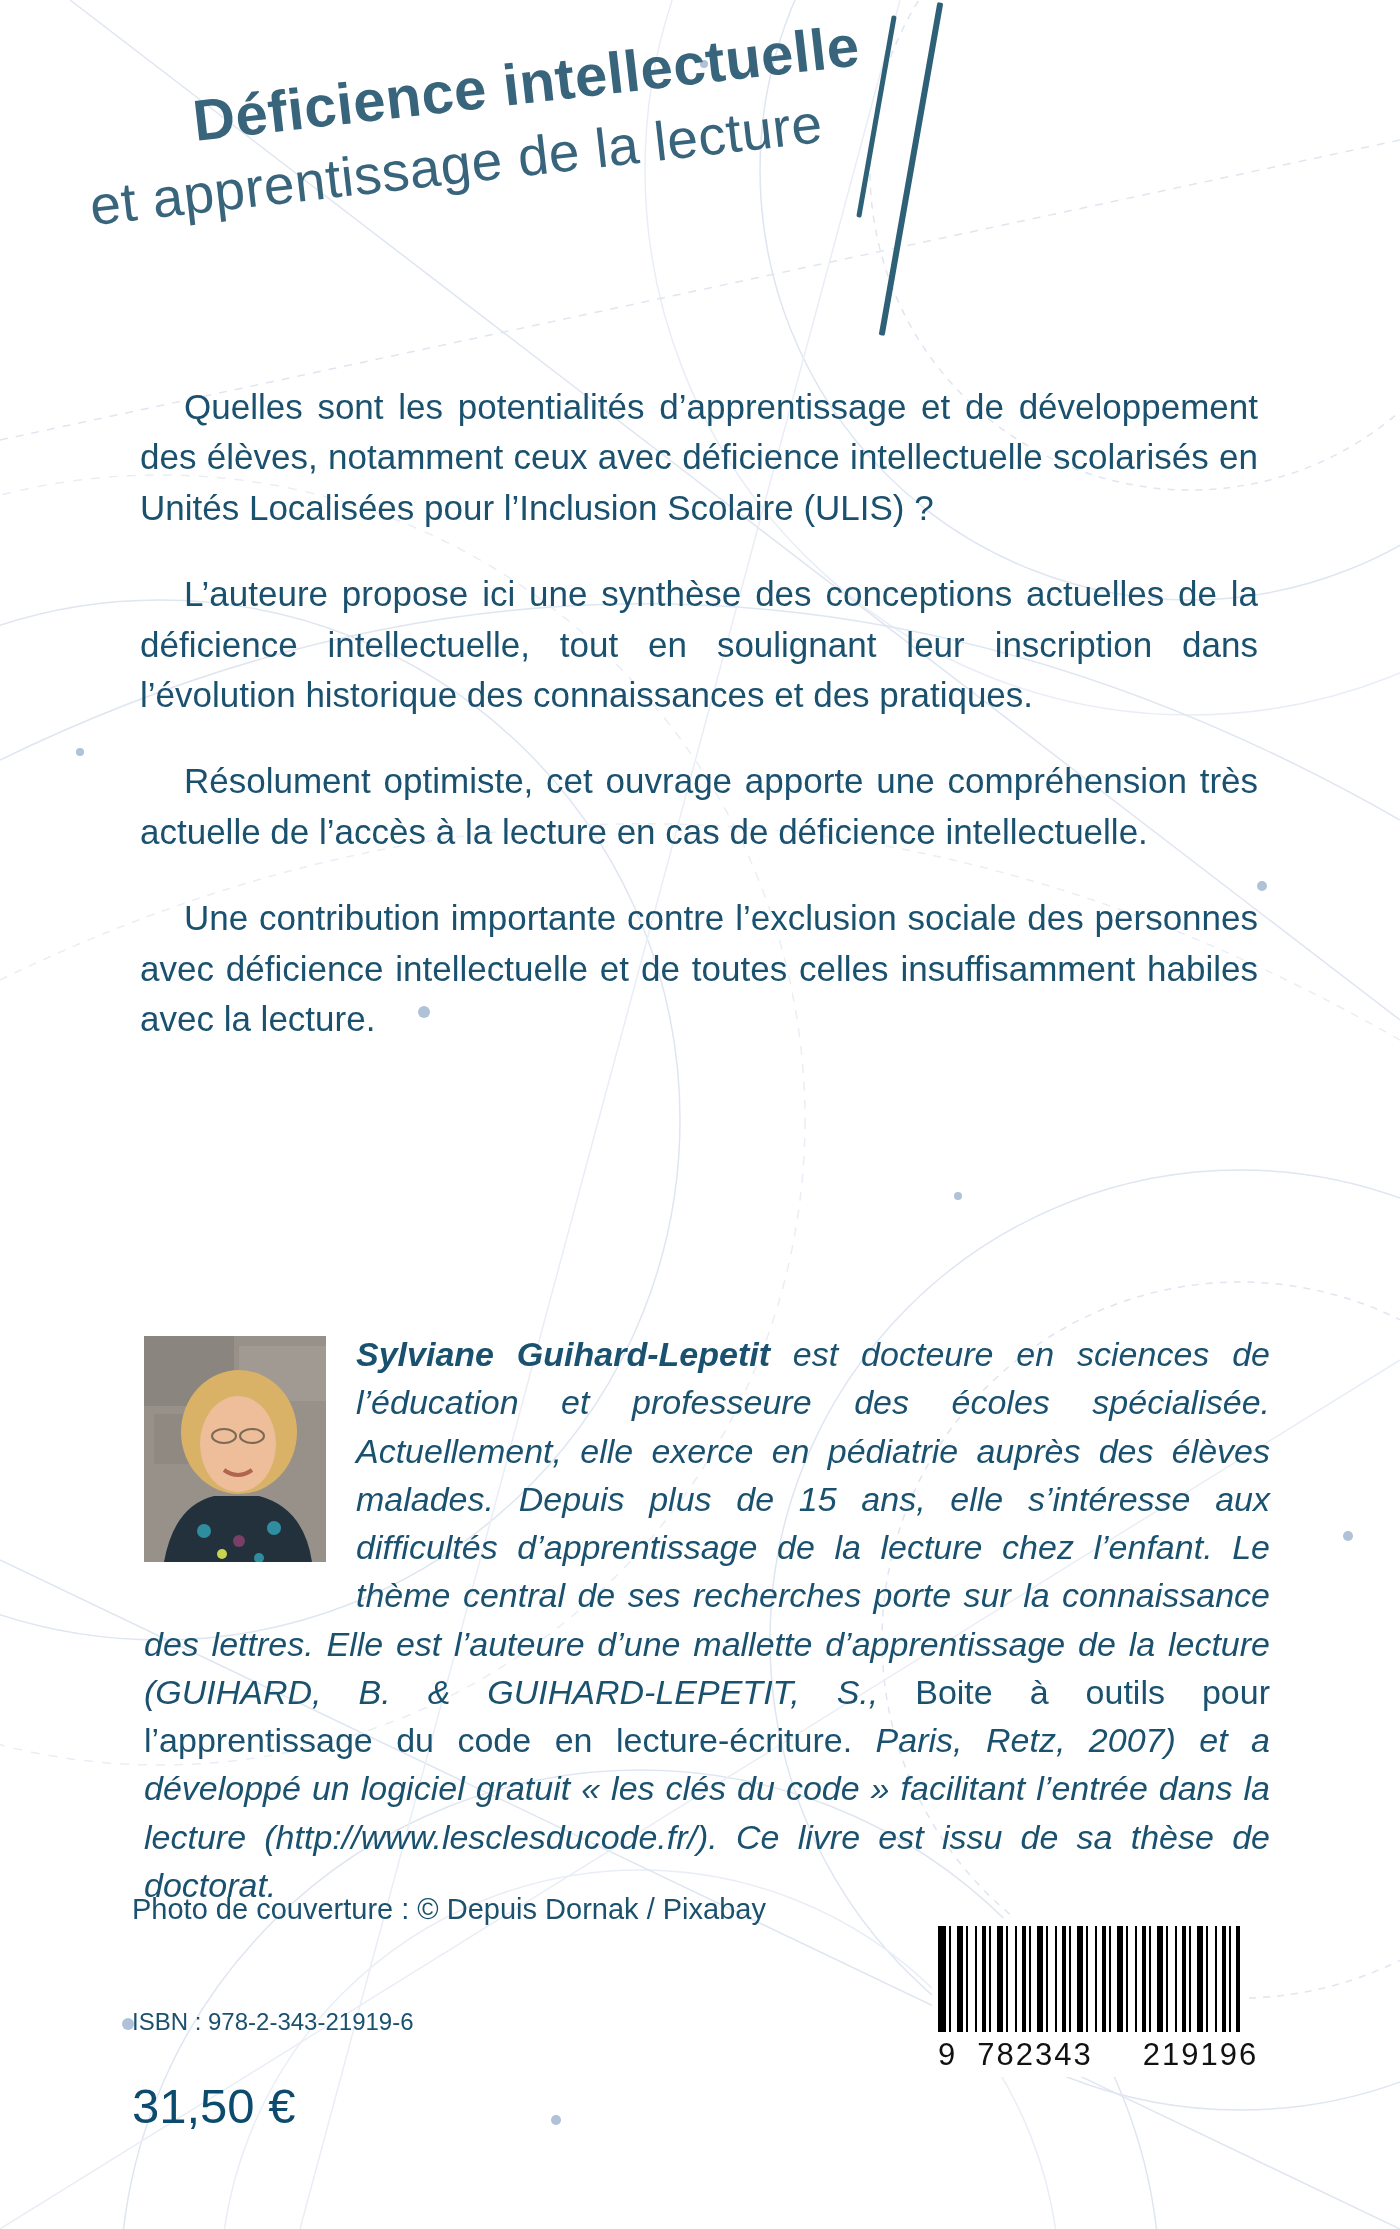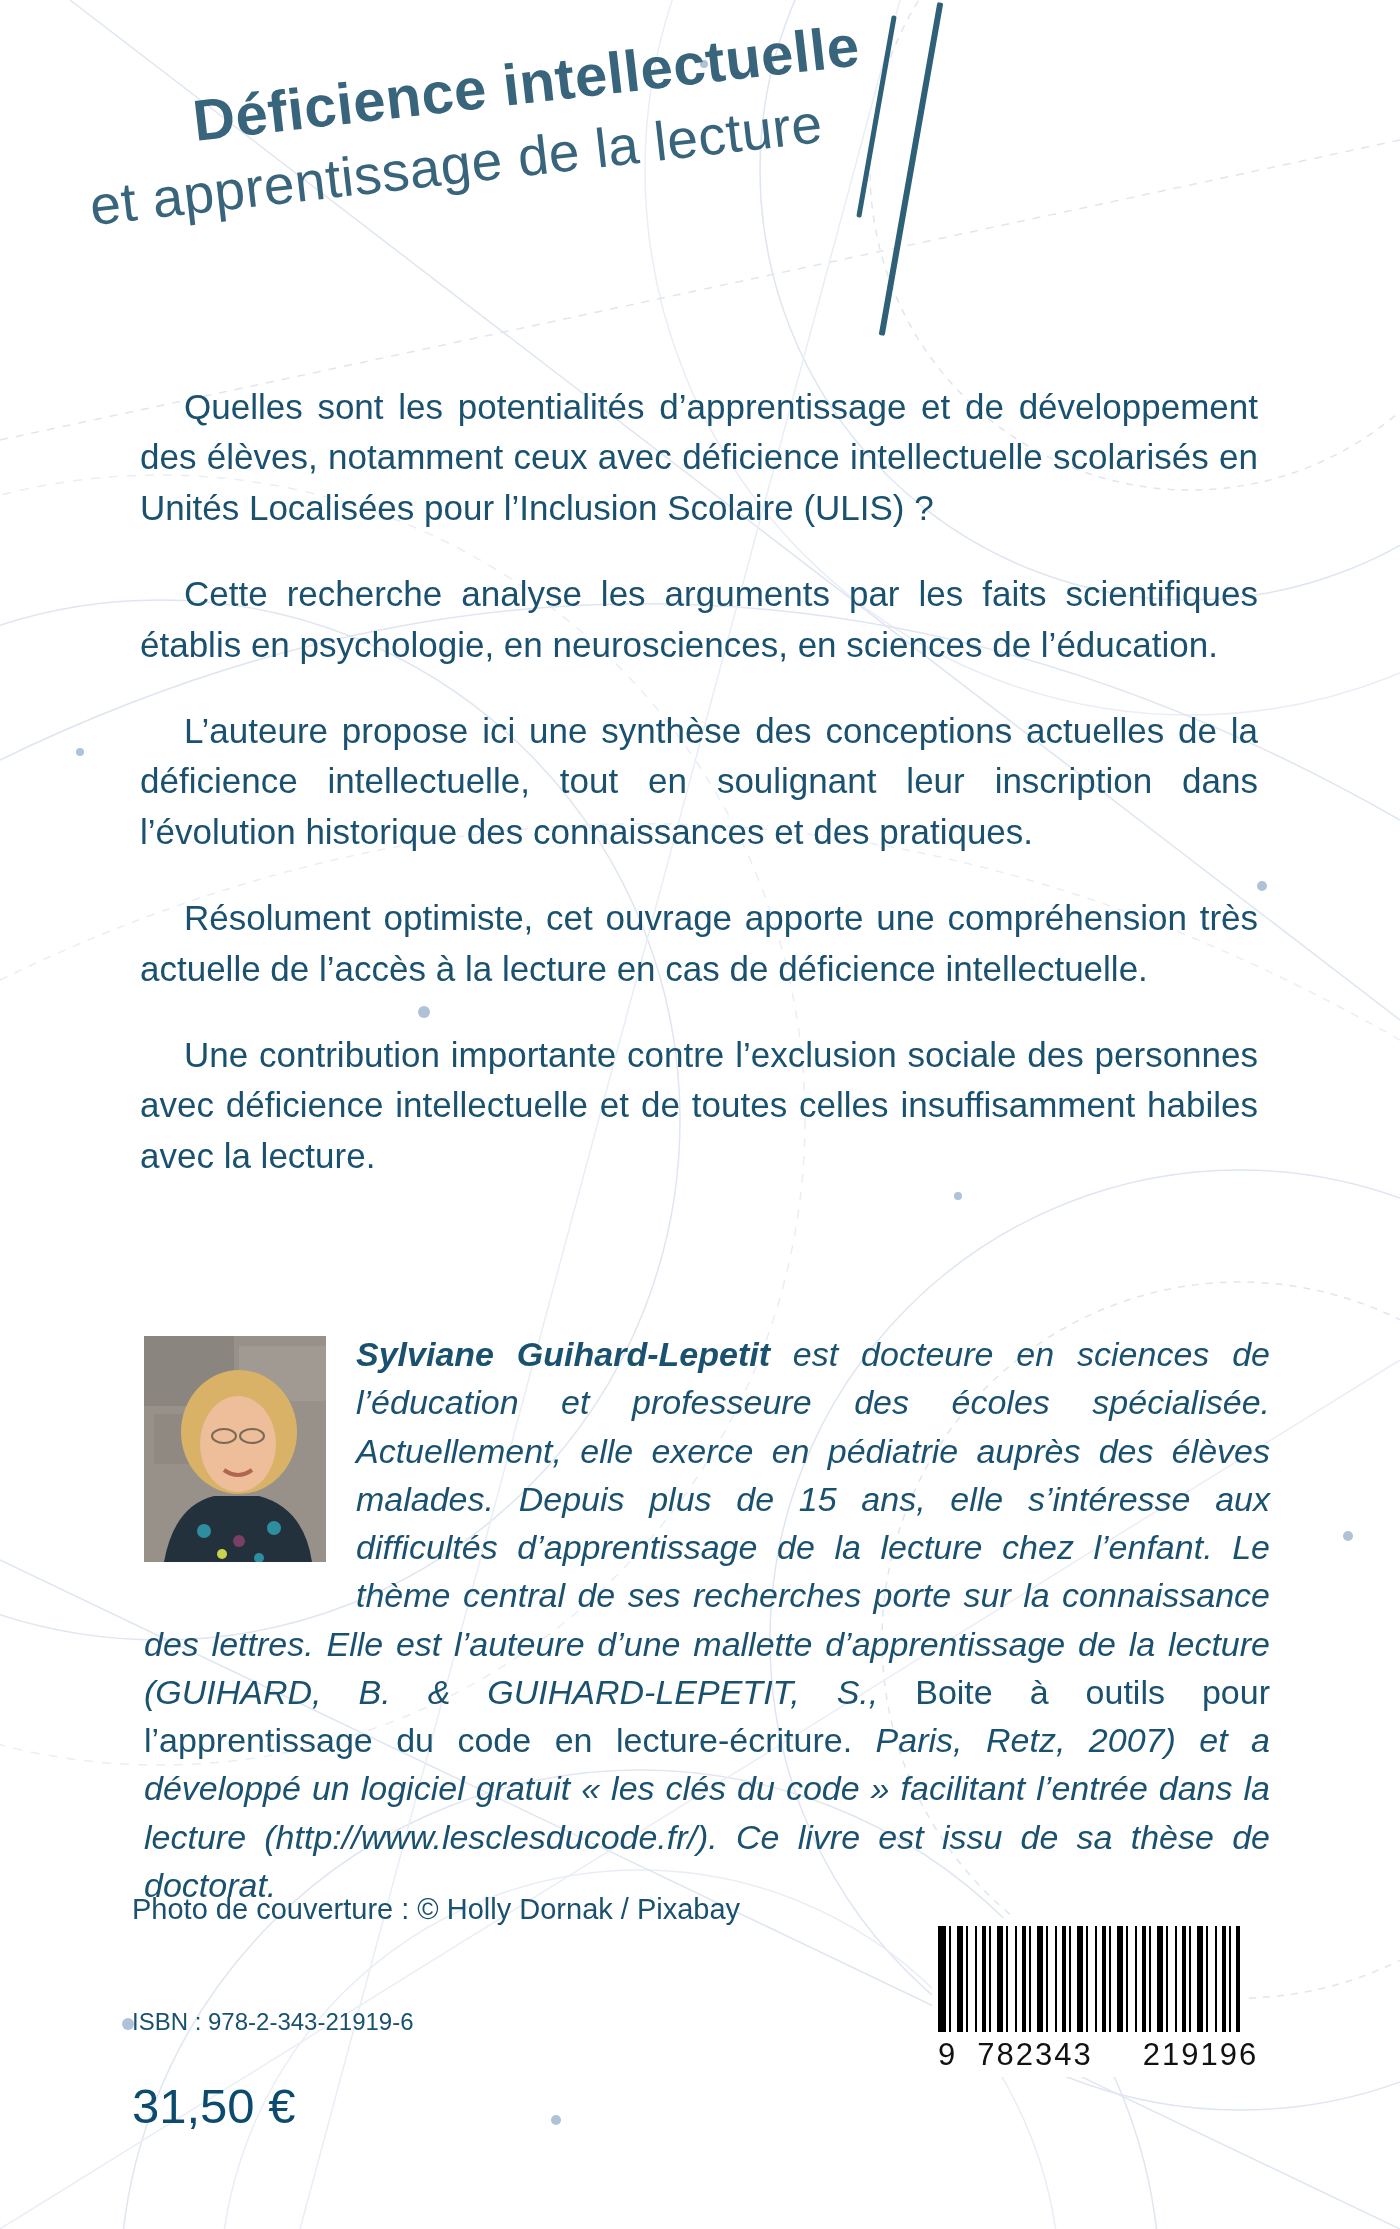--- a/index.html
+++ b/index.html
@@ -120,21 +120,20 @@
 
     <div class="title-block">
       <div class="title-line1">Déficience intellectuelle</div>
       <div class="title-line2">et apprentissage de la lecture</div>
     </div>
     <div class="slash s1"></div>
     <div class="slash s2"></div>
 
     <div class="body-text">
       <p>Quelles sont les potentialités d’apprentissage et de développement des élèves, notamment ceux avec déficience intellectuelle scolarisés en Unités Localisées pour l’Inclusion Scolaire (ULIS) ?</p>
-      <p>Cette recherche analyse les arguments par les faits scientifiques établis en psychologie, en neurosciences, en sciences de l’éducation.</p>
       <p>L’auteure propose ici une synthèse des conceptions actuelles de la déficience intellectuelle, tout en soulignant leur inscription dans l’évolution historique des connaissances et des pratiques.</p>
       <p>Résolument optimiste, cet ouvrage apporte une compréhension très actuelle de l’accès à la lecture en cas de déficience intellectuelle.</p>
       <p>Une contribution importante contre l’exclusion sociale des personnes avec déficience intellectuelle et de toutes celles insuffisamment habiles avec la lecture.</p>
     </div>
 
     <div class="bio">
       <div class="author-photo">
         <svg width="182" height="226" viewBox="0 0 182 226">
           <rect width="182" height="226" fill="#97918a"></rect>
           <rect x="0" y="0" width="90" height="70" fill="#8a857e"></rect>
@@ -149,21 +148,21 @@
           <circle cx="60" cy="195" r="7" fill="#2e8ea0"></circle>
           <circle cx="95" cy="205" r="6" fill="#7a3f66"></circle>
           <circle cx="130" cy="192" r="7" fill="#2e8ea0"></circle>
           <circle cx="78" cy="218" r="5" fill="#c8d44e"></circle>
           <circle cx="115" cy="222" r="5" fill="#2e8ea0"></circle>
         </svg>
       </div>
       <p class="bio-text"><strong class="bio-name">Sylviane Guihard-Lepetit</strong><span> est docteure en sciences de l’éducation et professeure des écoles spécialisée. Actuellement, elle exerce en pédiatrie auprès des élèves malades. Depuis plus de 15 ans, elle s’intéresse aux difficultés d’apprentissage de la lecture chez l’enfant. Le thème central de ses recherches porte sur la connaissance des lettres. Elle est l’auteure d’une mallette d’apprentissage de la lecture (GUIHARD, B. &amp; GUIHARD-LEPETIT, S., </span><span class="roman">Boite à outils pour l’apprentissage du code en lecture-écriture.</span><span> Paris, Retz, 2007) et a développé un logiciel gratuit « les clés du code » facilitant l’entrée dans la lecture (http://www.lesclesducode.fr/). Ce livre est issu de sa thèse de doctorat.</span></p>
     </div>
 
-    <div class="photo-credit">Photo de couverture : © Holly Dornak / Pixabay</div>
+    <div class="photo-credit">Photo de couverture : © Depuis Dornak / Pixabay</div>
 
     <div class="barcode">
       <div class="bars"></div>
       <div class="barcode-number">
         <span>9</span>
         <span>782343</span>
         <span>219196</span>
       </div>
     </div>
 

